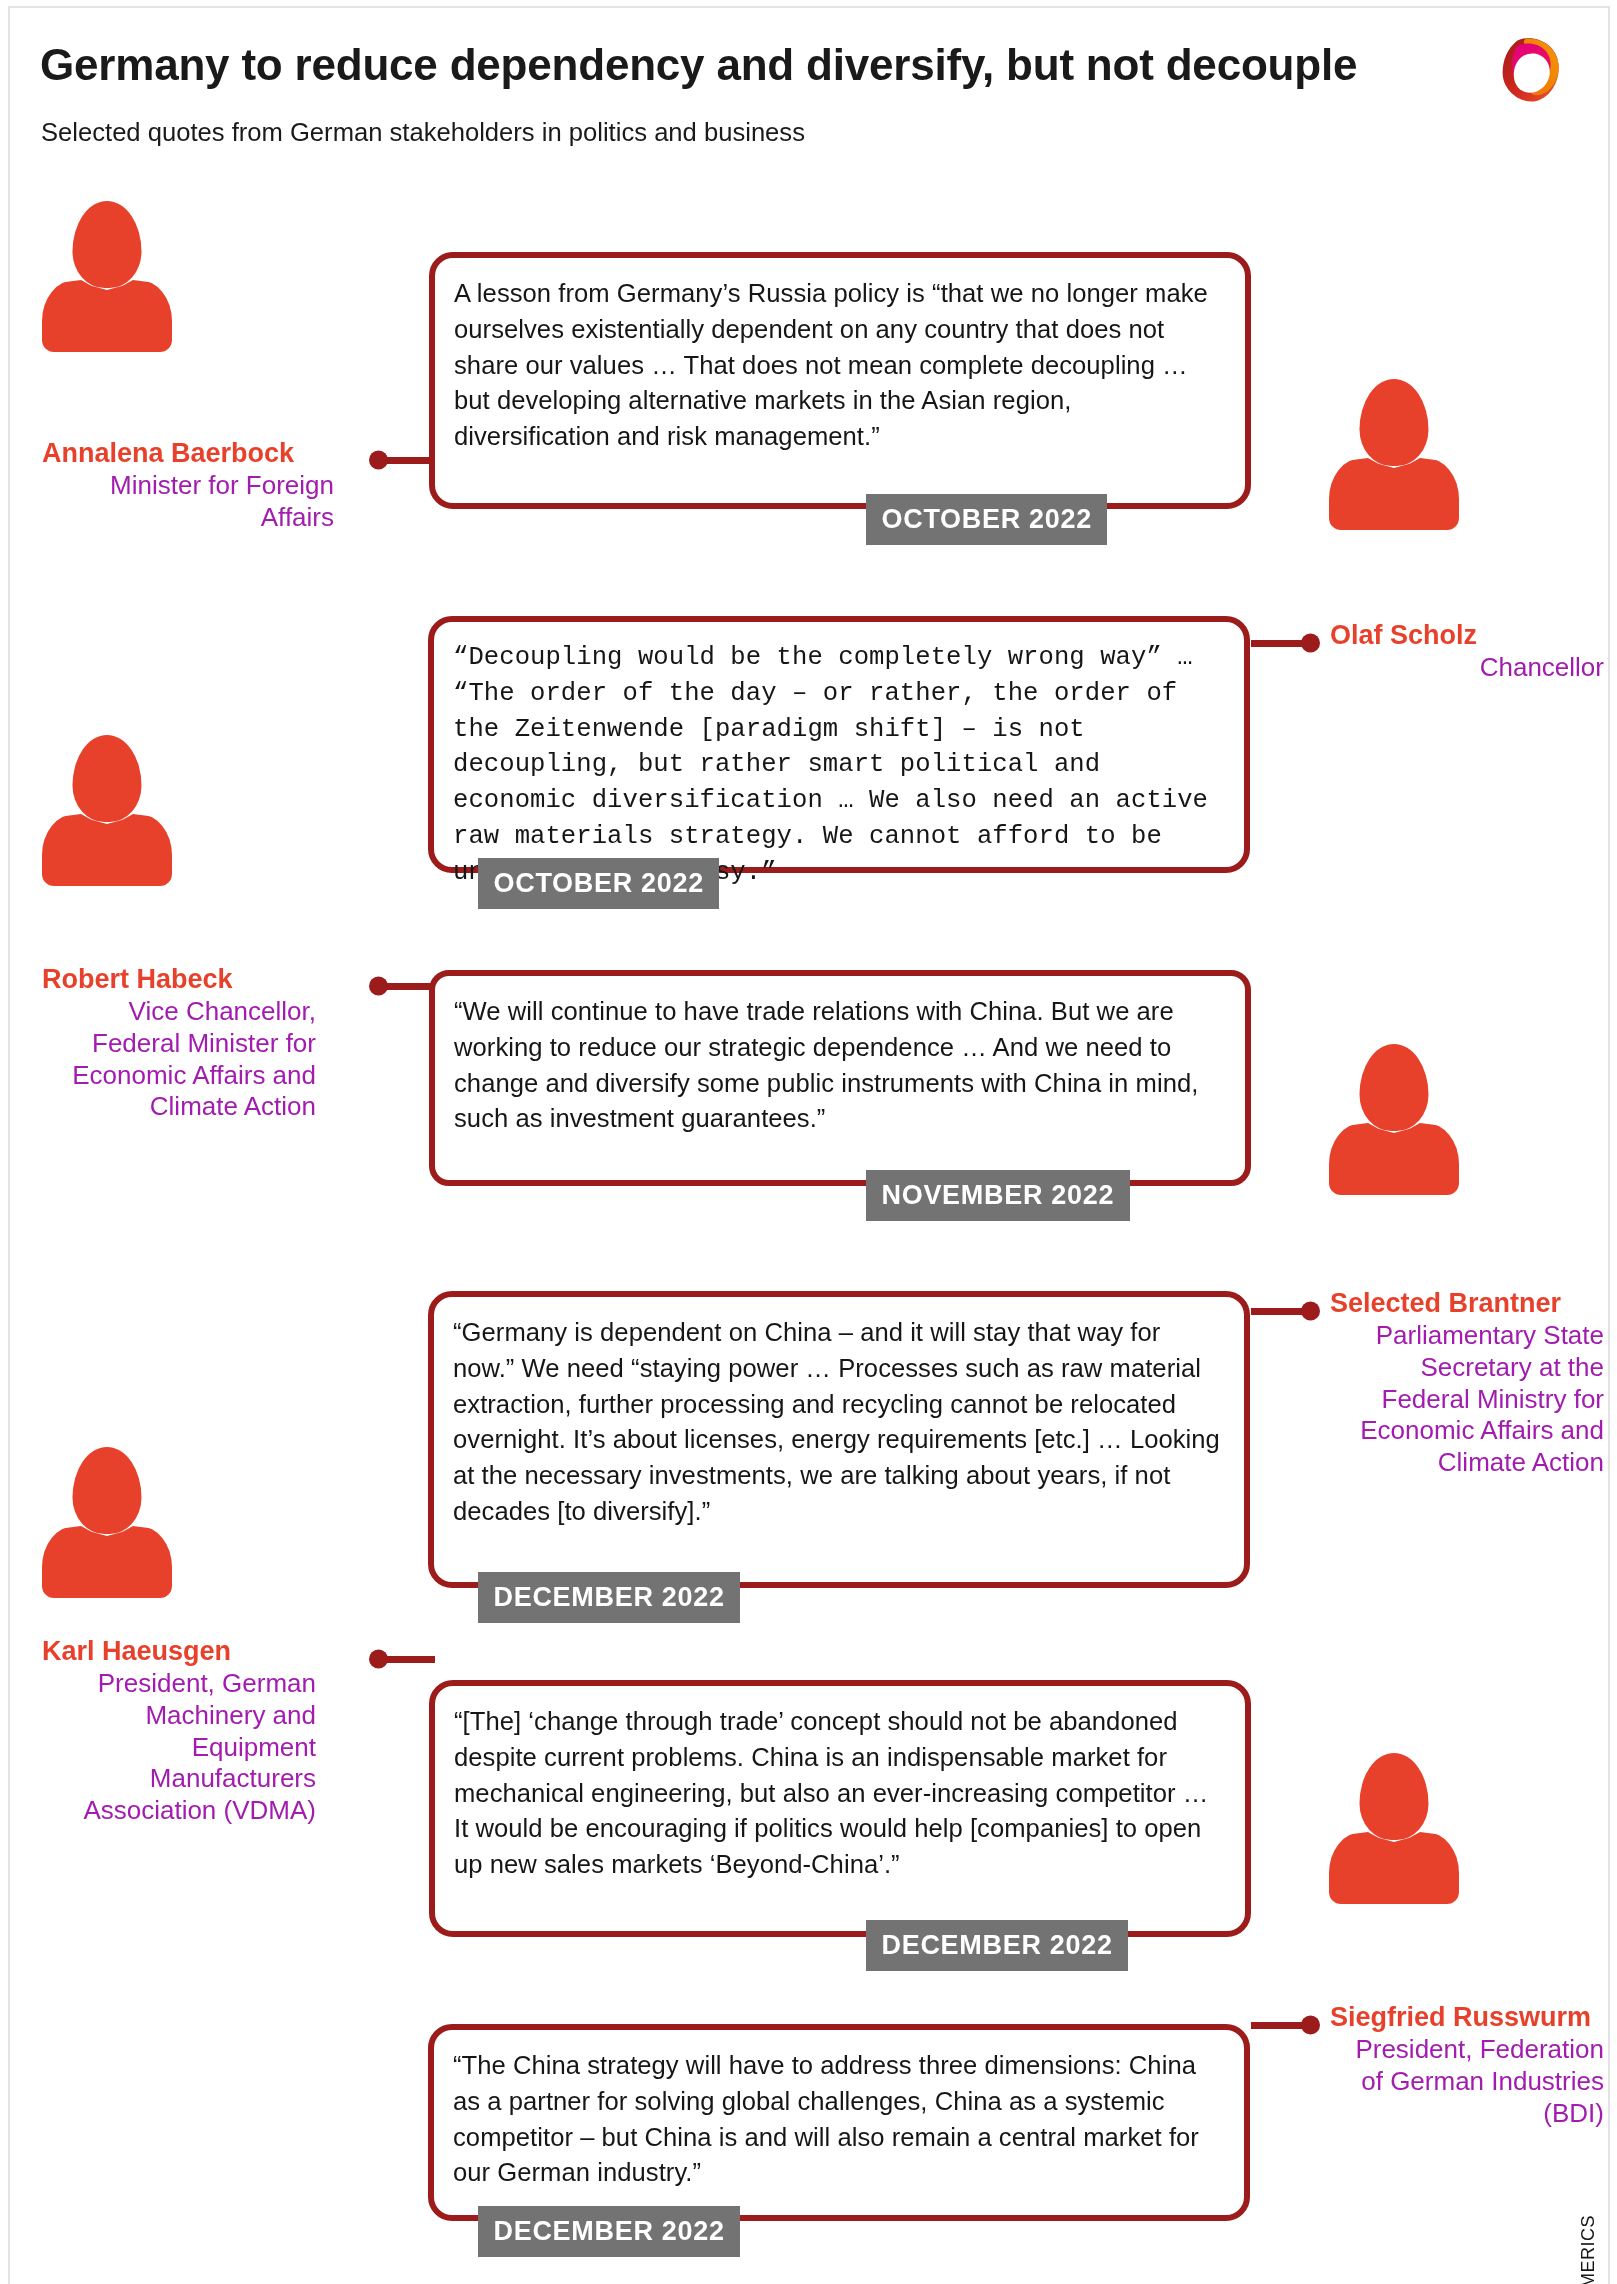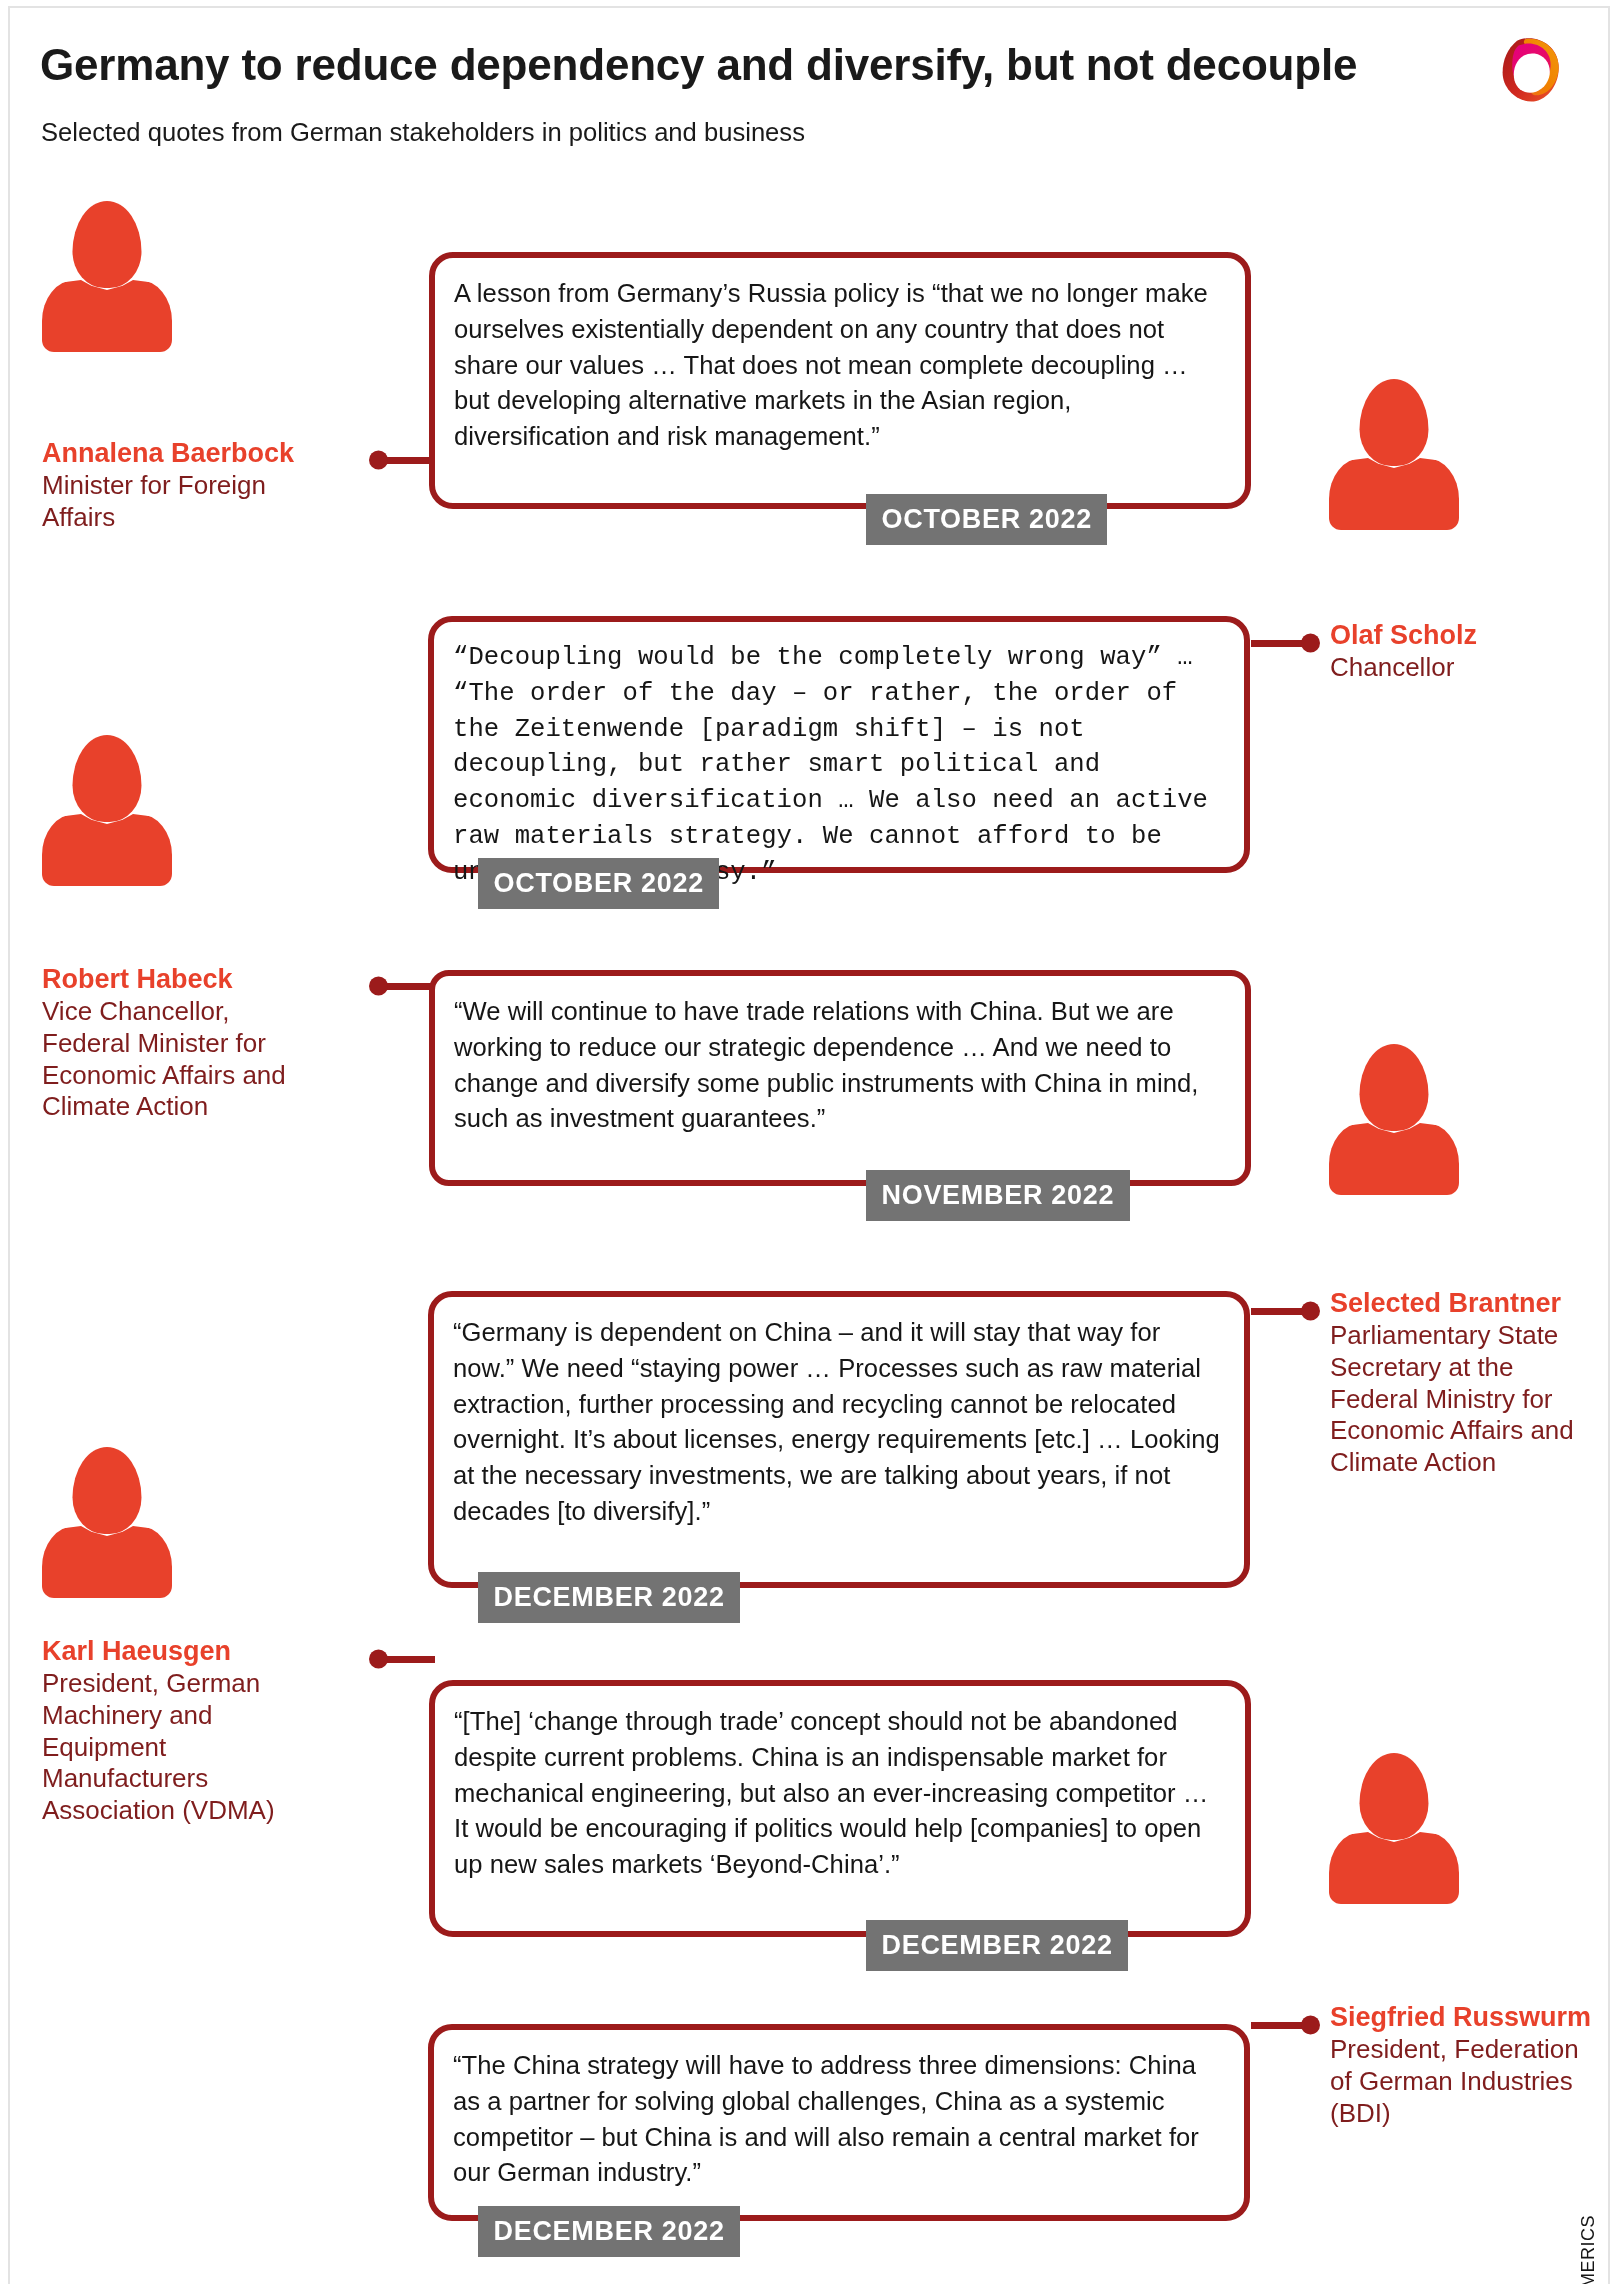--- a/index.html
+++ b/index.html
@@ -136,22 +136,23 @@
   .person .pname {
     font-size: 27px;
     font-weight: 700;
     color: #e8412b;
     line-height: 1.16;
     margin-bottom: 0.9px;
   }
   .person .prole {
     font-size: 26px;
     font-weight: 400;
-    color: #7f1d1d;
+    color: #a21caf;
     line-height: 1.22;
+    text-align: right;
   }
 
   
   #source {
     position: absolute;
     left: 41px; bottom: 33px;
     font-size: 24px;
     color: #161616;
   }
   #copyright {

